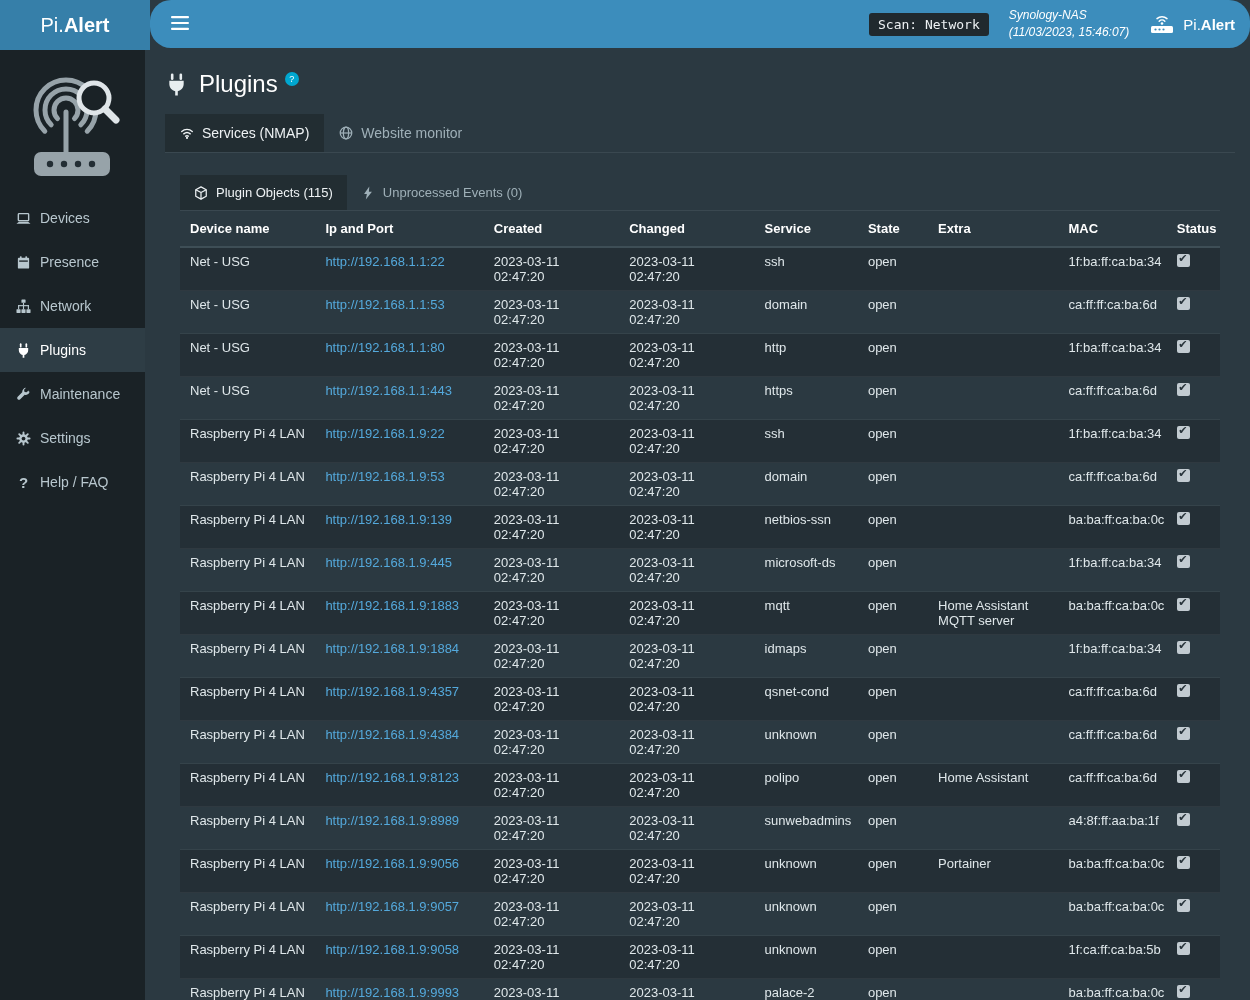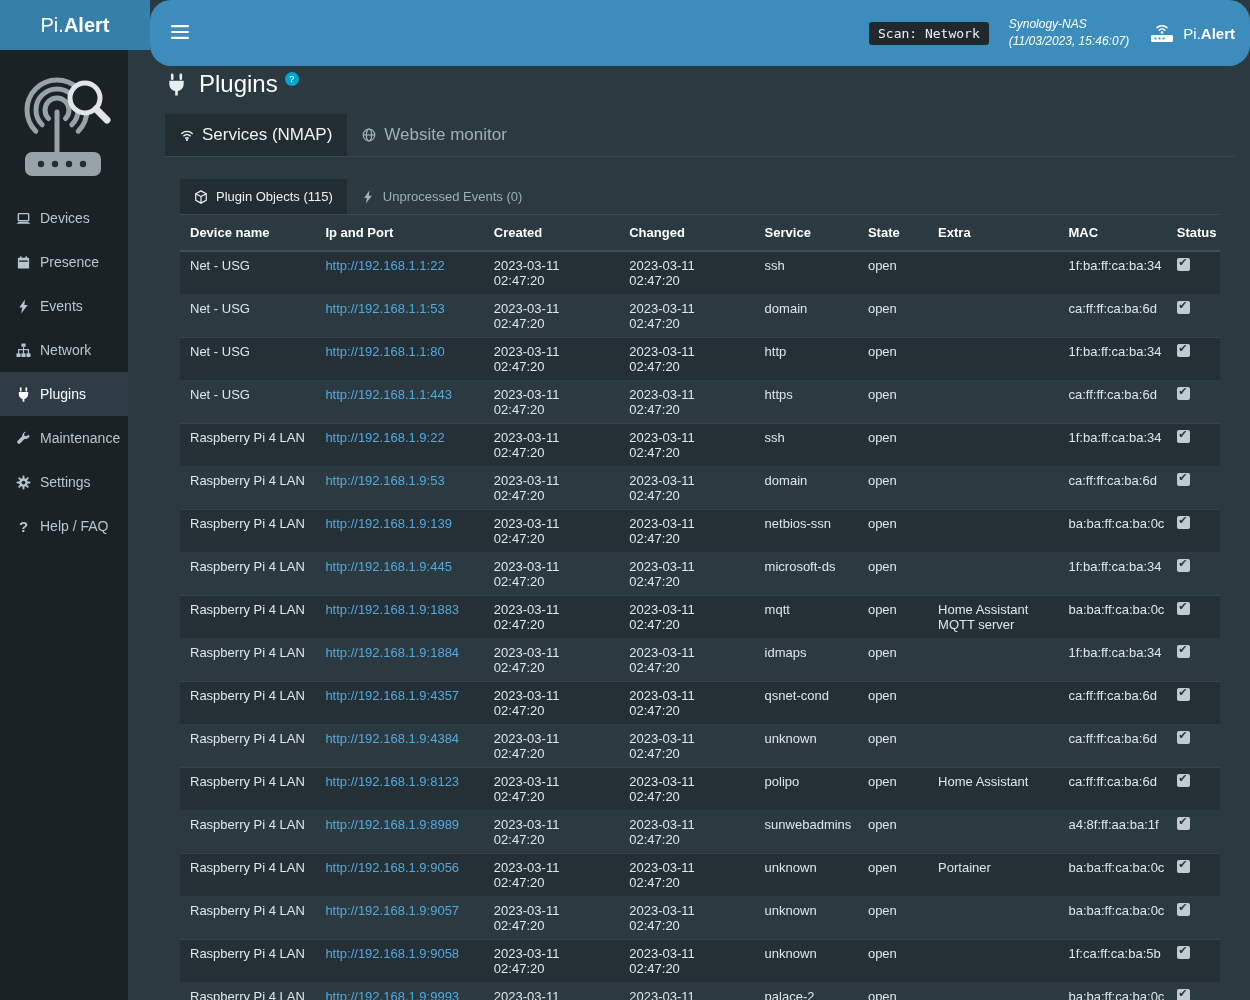--- a/index.html
+++ b/index.html
@@ -7,38 +7,38 @@
     --content-bg:#2b3941; --active-dark:#222d32; --link:#54a9dc;
     --badge:#00a7d0; --text:#e2e9ec; --muted:#b8c7ce;
   }
   *{box-sizing:border-box;margin:0;padding:0;}
   html,body{width:1250px;height:1000px;overflow:hidden;}
   body{
     font-family:"Liberation Sans","DejaVu Sans",sans-serif;
     background:var(--content-bg); color:var(--text); font-size:13px;
   }
   
-  .navbar{position:fixed;top:0;left:0;width:1250px;height:66px;display:flex;z-index:10;}
+  .navbar{position:fixed;top:0;left:0;width:1250px;height:48px;display:flex;z-index:10;}
   .navbar .logo{
     width:150px;height:50px;background:var(--logo-bg);color:#fff;
     display:flex;align-items:center;justify-content:center;font-size:20px;cursor:pointer;
   }
   .navbar .logo b{font-weight:bold;}
   .navbar .rest{flex:1;background:var(--navbar);display:flex;align-items:center;padding:0 15px;color:#fff;border-radius:21px;}
   .hamburger{background:none;border:none;color:#fff;cursor:pointer;padding:6px;display:flex;align-items:center;}
   .nav-right{margin-left:auto;display:flex;align-items:center;gap:20px;}
   .scan-badge{
     font-family:"DejaVu Sans Mono","Liberation Mono",monospace;font-size:13px;
     background:#20292e;color:#eef2f4;padding:4px 9px;border-radius:3px;white-space:pre;
   }
   .host-block{font-size:12px;line-height:1.45;color:#fff;font-style:italic;}
   .nav-brand{display:flex;align-items:center;gap:8px;font-size:15px;cursor:pointer;}
   .nav-brand b{font-weight:bold;}
   
-  .sidebar{position:fixed;top:50px;left:0;width:128px;height:950px;background:var(--sidebar-bg);}
+  .sidebar{position:fixed;top:50px;left:0;width:145px;height:950px;background:var(--sidebar-bg);}
   .logo-art{display:flex;justify-content:center;padding:22px 0 14px;}
   .menu{list-style:none;}
   .menu li{
     display:flex;align-items:center;gap:9px;padding:0 16px;height:44px;
     color:var(--muted);font-size:14px;cursor:pointer;
   }
   .menu li .mi{width:15px;height:15px;flex:0 0 15px;display:inline-flex;}
   .menu li.active{background:#2e3d45;color:#fff;}
   .menu .q{font-weight:bold;font-size:15px;width:15px;text-align:center;}
   
@@ -47,21 +47,21 @@
   .title-row h1{font-size:24px;font-weight:500;color:#fff;}
   .title-row .plug-ic{width:23px;height:23px;color:#e8eef0;}
   .title-badge{
     width:14px;height:14px;border-radius:50%;background:var(--badge);color:#fff;
     font-size:9px;display:flex;align-items:center;justify-content:center;
     align-self:flex-start;margin-left:-4px;margin-top:2px;cursor:pointer;
   }
   .main-tabs{display:flex;margin:4px 15px 0;border-bottom:1px solid #3a4850;}
   .mtab{
     display:flex;align-items:center;gap:8px;padding:11px 15px;color:#9fb0b8;
-    font-size:17px;cursor:pointer;
+    font-size:14px;cursor:pointer;
   }
   .mtab svg{width:14px;height:14px;}
   .mtab.active{background:var(--active-dark);color:#eef2f4;}
   .box{margin:0 15px;padding:22px 15px 0;}
   .subtabs{display:flex;border-bottom:1px solid #3a4850;}
   .stab{
     display:flex;align-items:center;gap:8px;padding:10px 14px;color:#9fb0b8;
     font-size:13px;cursor:pointer;
   }
   .stab svg{width:14px;height:14px;}
@@ -168,28 +168,20 @@
             <rect x="2" y="3" width="12" height="11.5" rx="1" fill="currentColor"></rect>
             <rect x="4.2" y="1.2" width="1.8" height="3" rx="0.7" fill="currentColor"></rect>
             <rect x="10" y="1.2" width="1.8" height="3" rx="0.7" fill="currentColor"></rect>
             <rect x="3.4" y="5.8" width="9.2" height="1.4" fill="#1a2226"></rect>
           </svg>
         </span>
       <span>Presence</span>
     </li>
     <li>
       <span class="mi">
-          <svg viewBox="0 0 16 16">
-            <path d="M9.5 0.5 L3.5 9 h3.2 L5.5 15.5 12.5 6.5 H9z" fill="currentColor"></path>
-          </svg>
-        </span>
-      <span>Events</span>
-    </li>
-    <li>
-      <span class="mi">
           <svg viewBox="0 0 16 16" fill="currentColor">
             <rect x="5.8" y="0.5" width="4.4" height="3.6" rx="0.5"></rect>
             <rect x="0.5" y="11" width="4.4" height="4" rx="0.5"></rect>
             <rect x="5.8" y="11" width="4.4" height="4" rx="0.5"></rect>
             <rect x="11.1" y="11" width="4.4" height="4" rx="0.5"></rect>
             <rect x="7.4" y="4.1" width="1.2" height="2.6"></rect>
             <rect x="2.2" y="6.5" width="11.6" height="1.2"></rect>
             <rect x="2.2" y="6.5" width="1.2" height="4.5"></rect>
             <rect x="7.4" y="6.5" width="1.2" height="4.5"></rect>
             <rect x="12.6" y="6.5" width="1.2" height="4.5"></rect>

